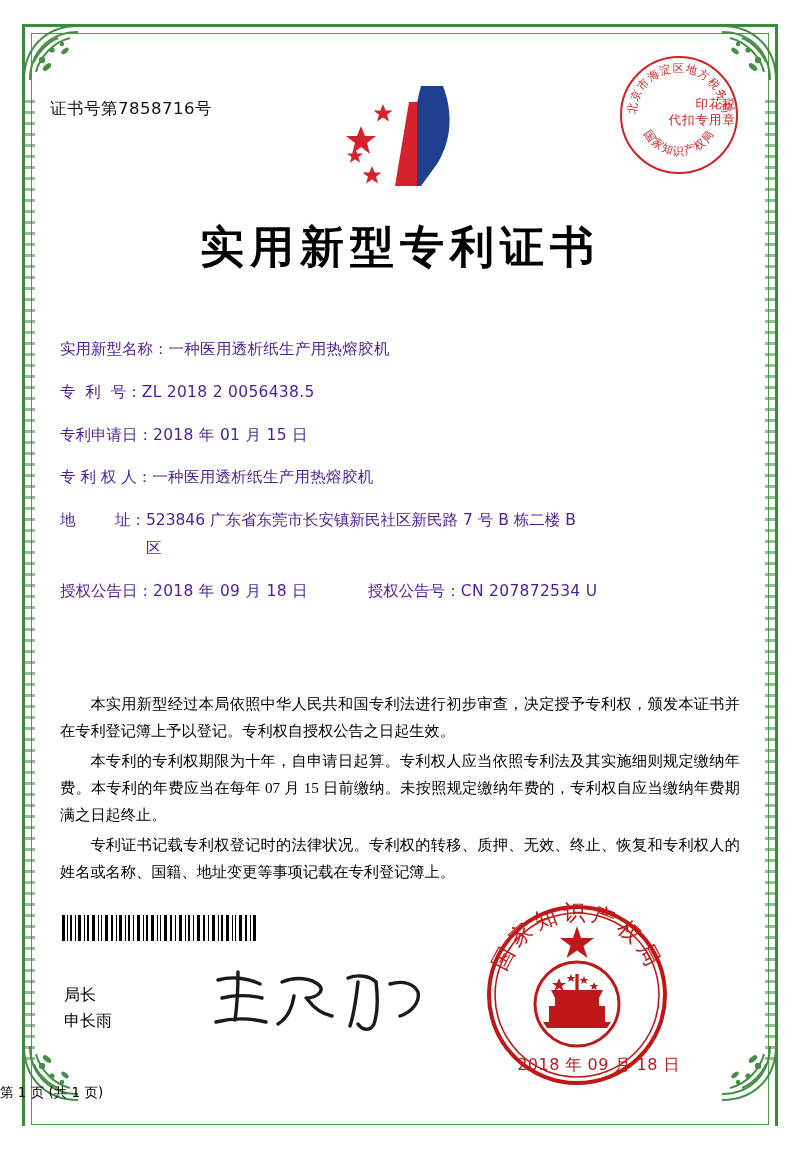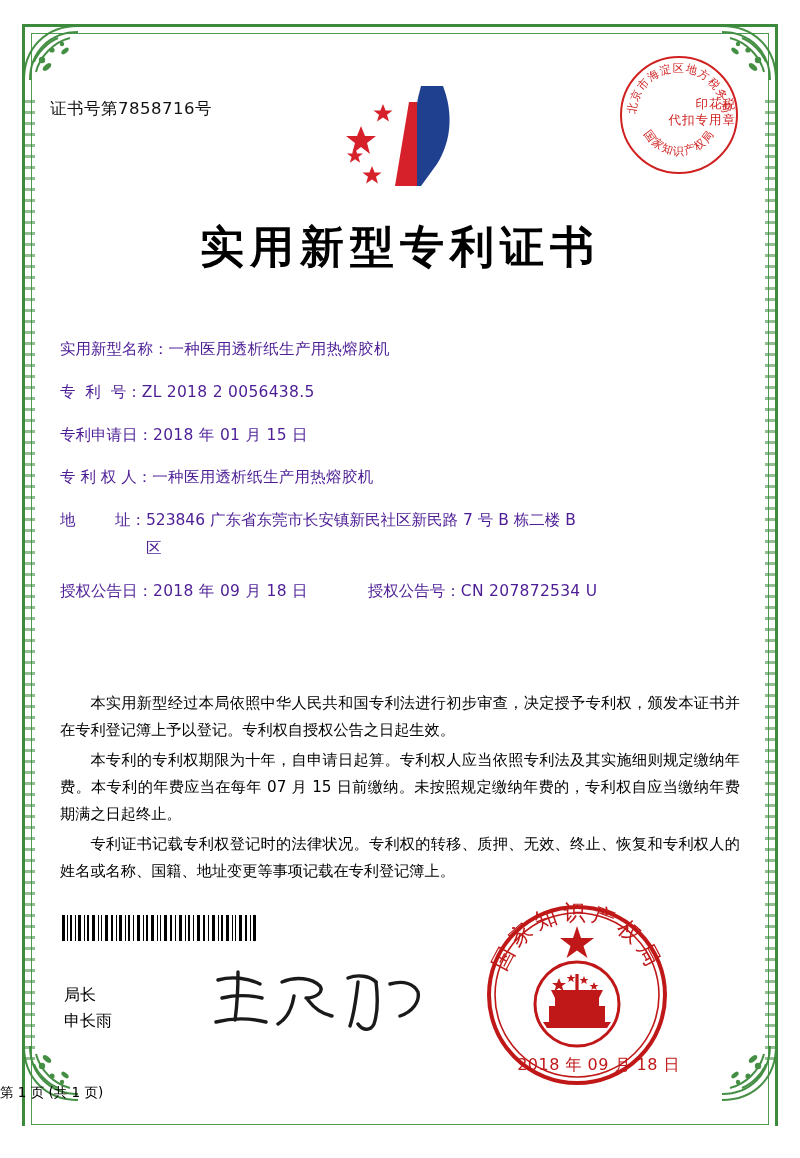--- a/index.html
+++ b/index.html
@@ -161,20 +161,21 @@
     top: 690px;
     width: 680px;
     font-size: 15.2px;
     line-height: 1.78;
     color: #000;
     text-align: justify;
   }
   .body-text p {
     margin: 0 0 3px 0;
     text-indent: 2em;
+    font-family: Liberation Serif, serif;
   }
 
   
   .barcode {
     position: absolute;
     left: 62px;
     top: 915px;
     width: 196px;
     height: 26px;
   }

